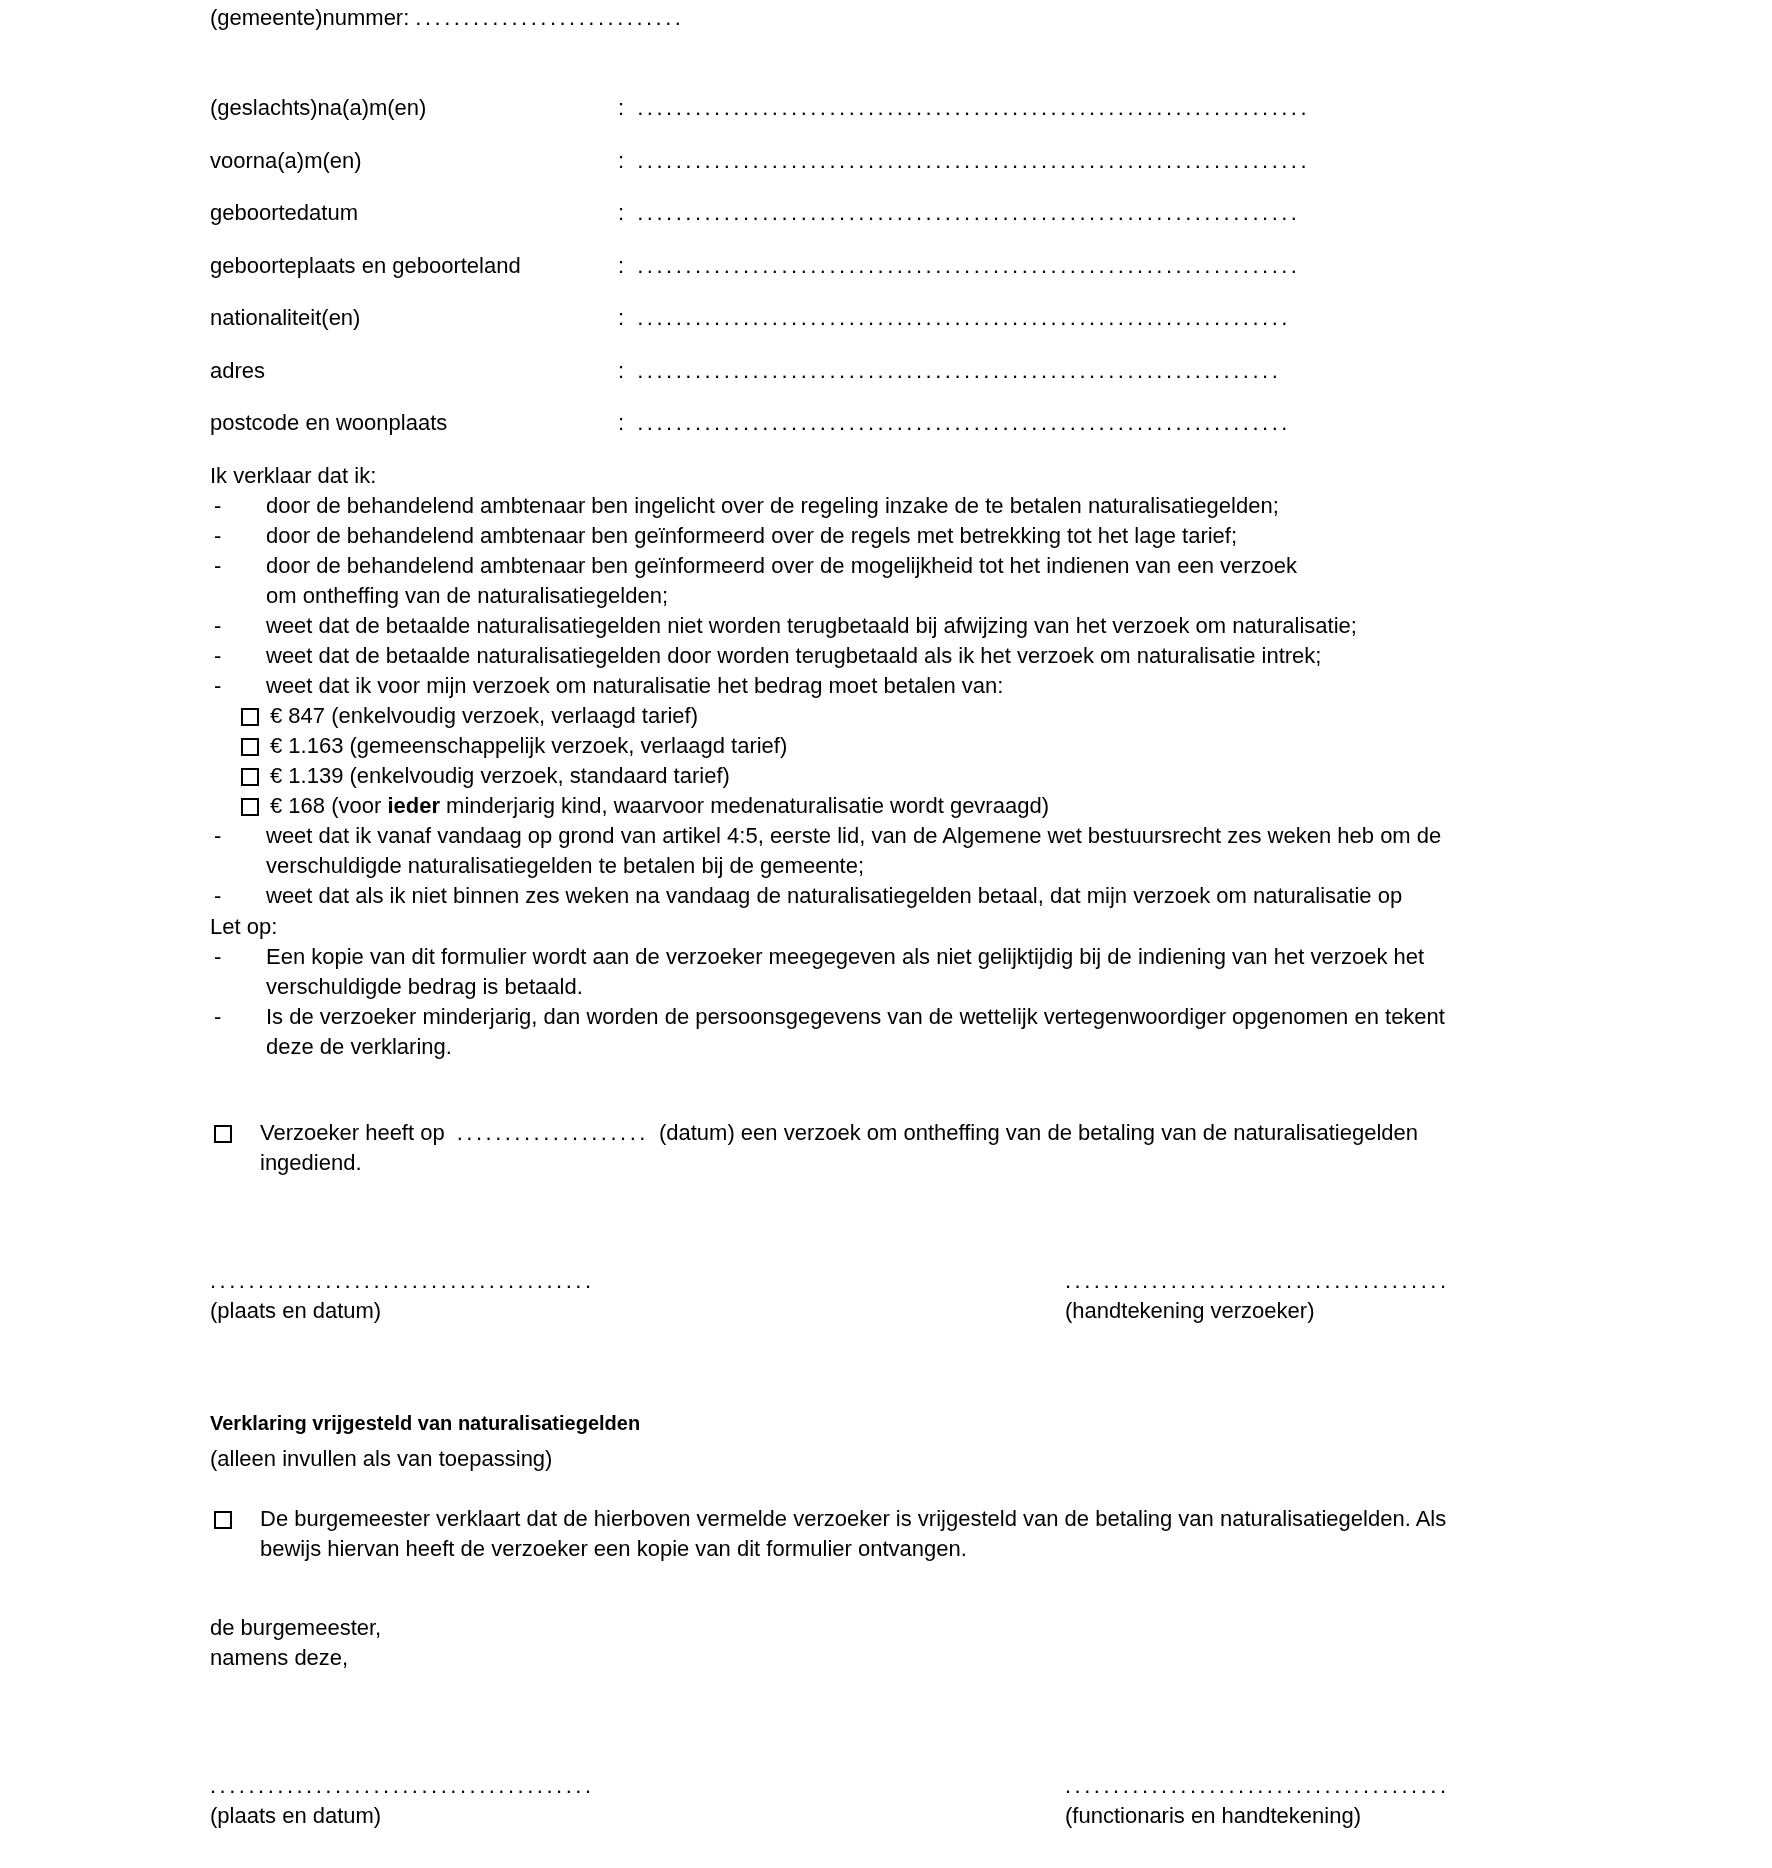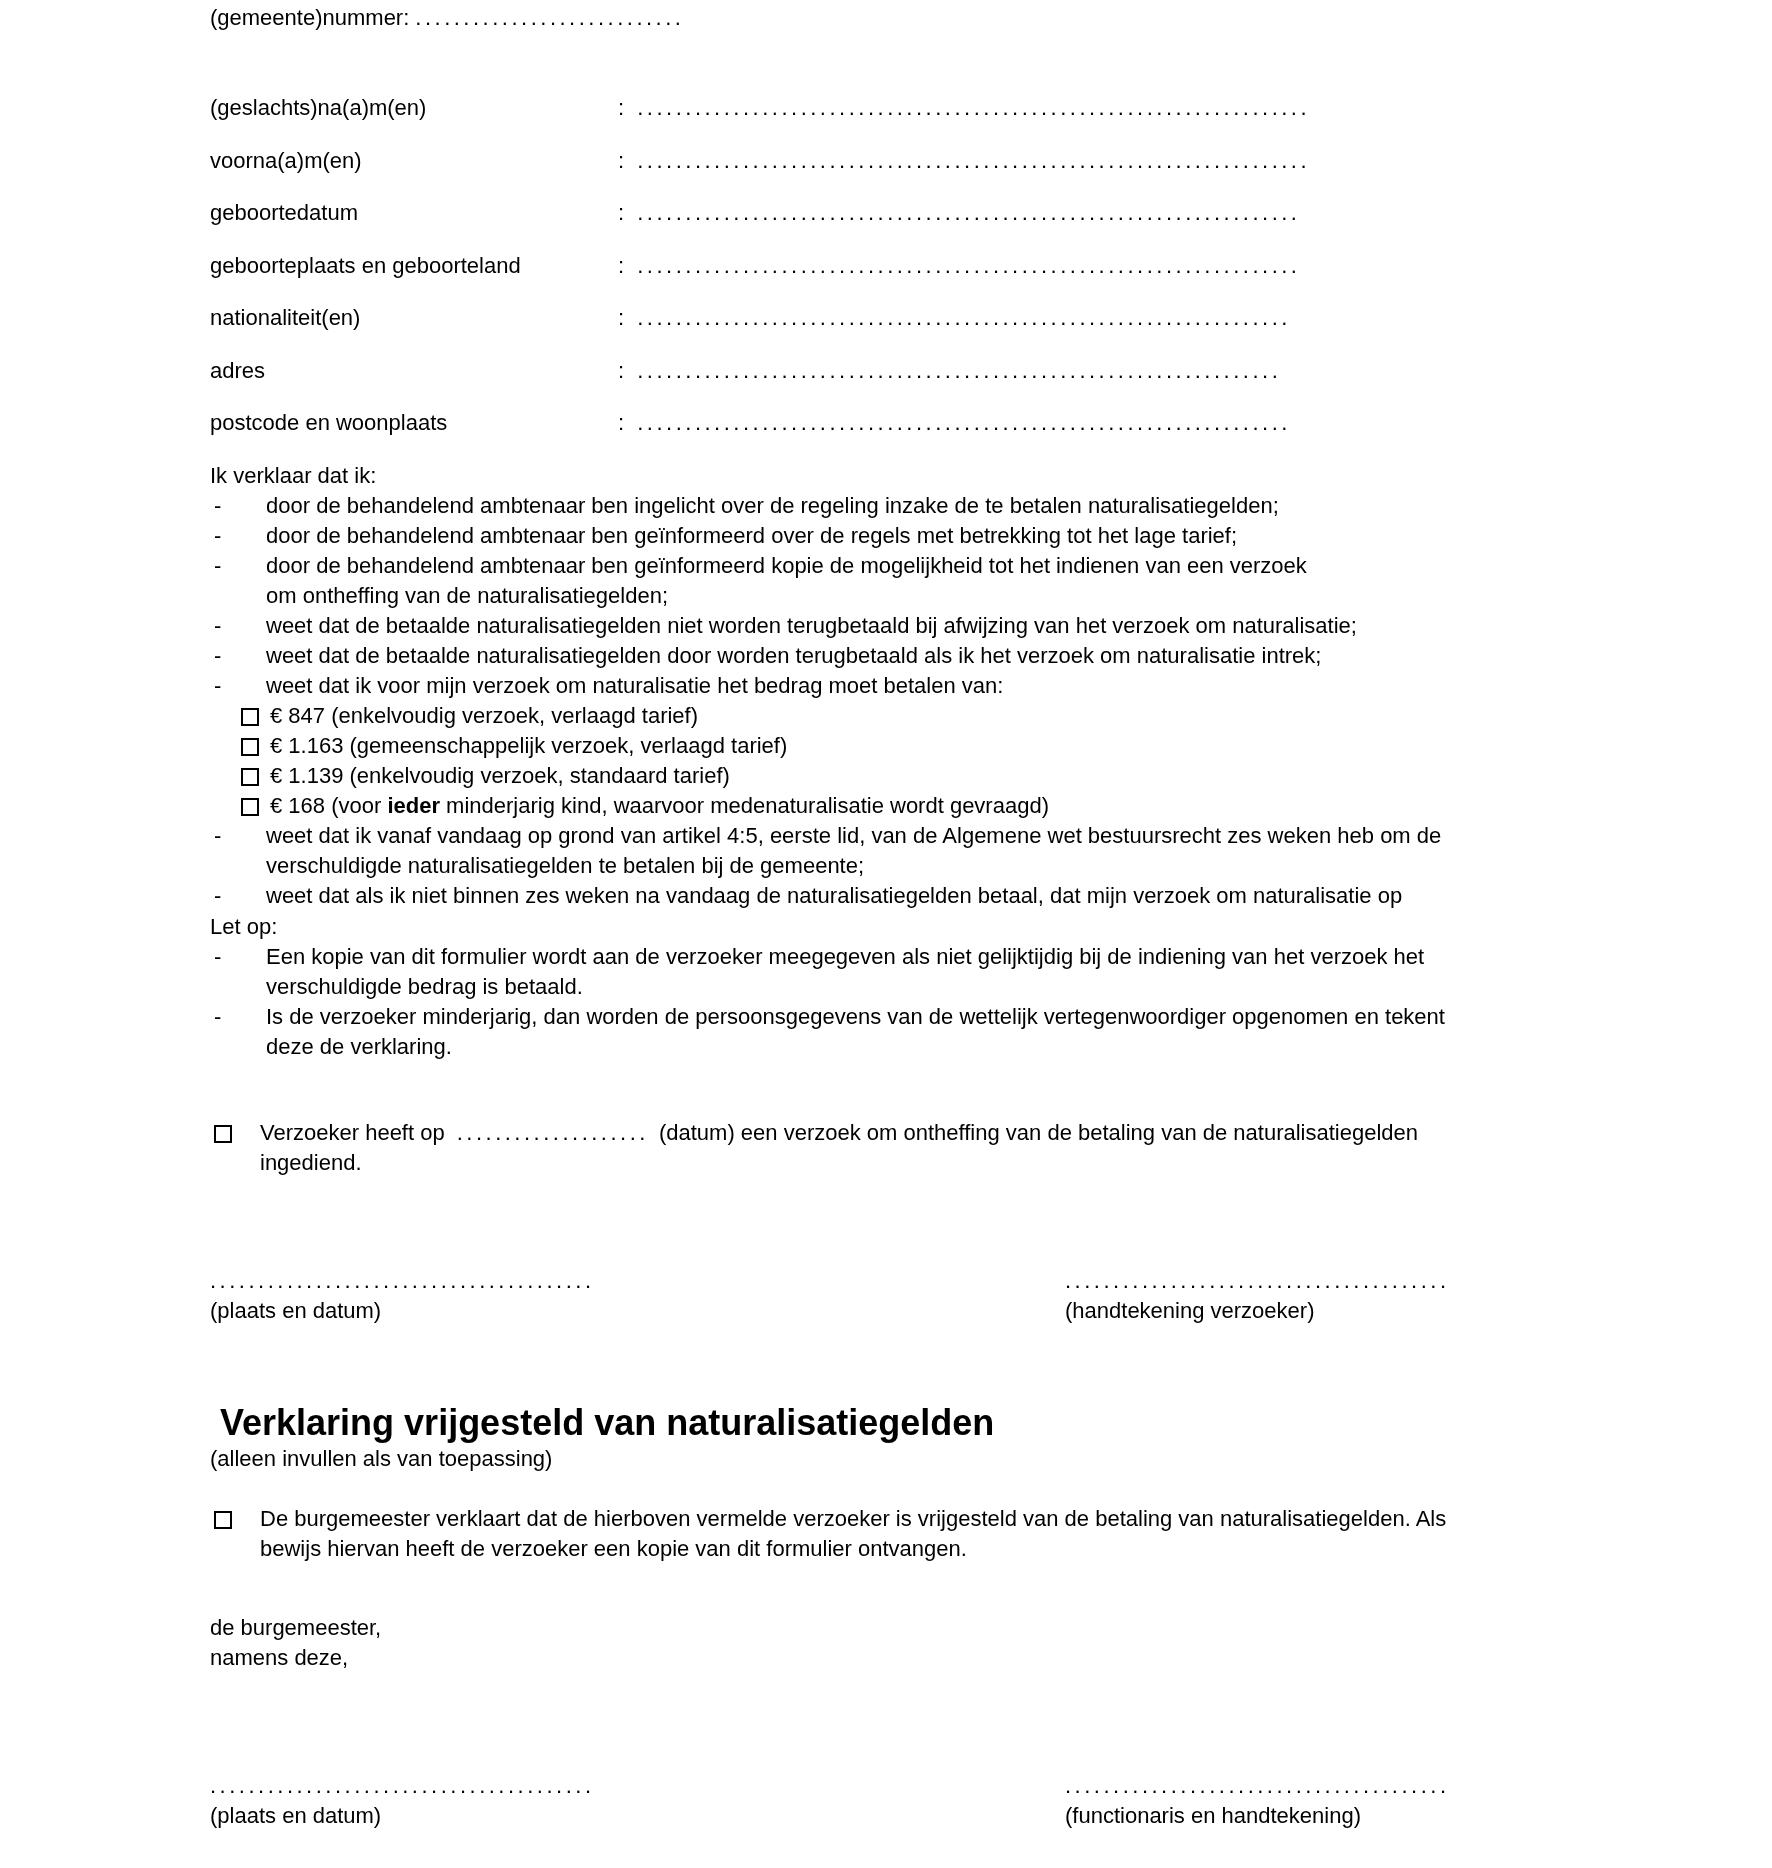--- a/index.html
+++ b/index.html
@@ -50,21 +50,21 @@
   .ontheffing { margin-top:56px; }
 
   
   .sig-row { display:flex; margin-top:88px; }
   .sig-col-left { width:855px; flex:0 0 855px; }
   .sig-col-right { flex:1; }
   .sig-row .dots { display:block; }
 
   
   .section-heading {
-    margin:79px 0 0 10px; font-size:36px; line-height:36px; font-weight:bold;
+    margin:79px 0 0 0; font-size:20px; line-height:36px; font-weight:bold;
   }
   .section-sub { margin-top:3px; }
   .burg-check { margin-top:30px; }
   .burgemeester { margin-top:49px; }
   .sig-row.bottom { margin-top:98px; }
 </style>
 </head>
 <body>
 
 <div class="page">
@@ -112,21 +112,21 @@
         <span class="m">-</span>
         <span class="t">door de behandelend ambtenaar ben ingelicht over de regeling inzake de te betalen naturalisatiegelden;</span>
       </div>
       <div class="li">
         <span class="m">-</span>
         <span class="t">door de behandelend ambtenaar ben geïnformeerd over de regels met betrekking tot het lage tarief;</span>
       </div>
       <div class="li">
         <span class="m">-</span>
         <div class="t">
-          <div class="line">door de behandelend ambtenaar ben geïnformeerd kopie de mogelijkheid tot het indienen van een verzoek</div>
+          <div class="line">door de behandelend ambtenaar ben geïnformeerd over de mogelijkheid tot het indienen van een verzoek</div>
           <div class="line">om ontheffing van de naturalisatiegelden;</div>
         </div>
       </div>
       <div class="li">
         <span class="m">-</span>
         <span class="t">weet dat de betaalde naturalisatiegelden niet worden terugbetaald bij afwijzing van het verzoek om naturalisatie;</span>
       </div>
       <div class="li">
         <span class="m">-</span>
         <span class="t">weet dat de betaalde naturalisatiegelden door worden terugbetaald als ik het verzoek om naturalisatie intrek;</span>

